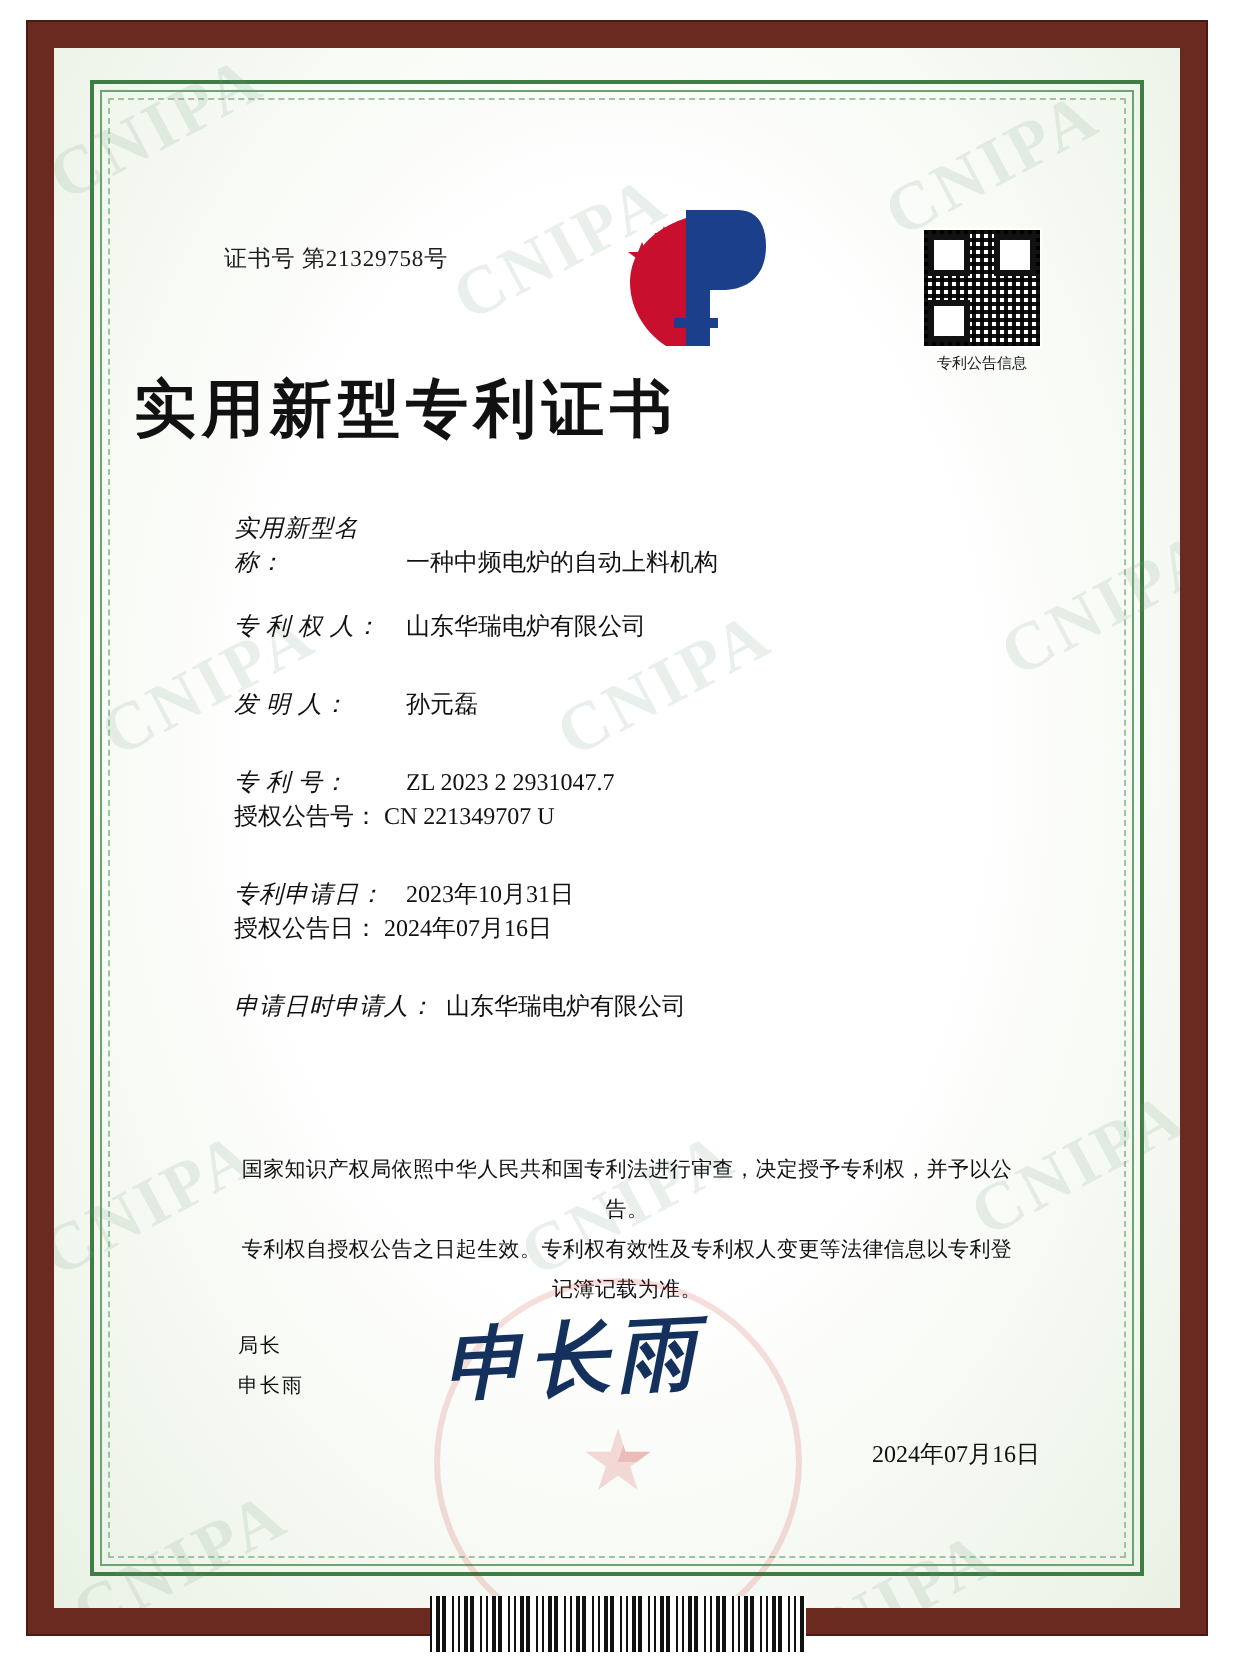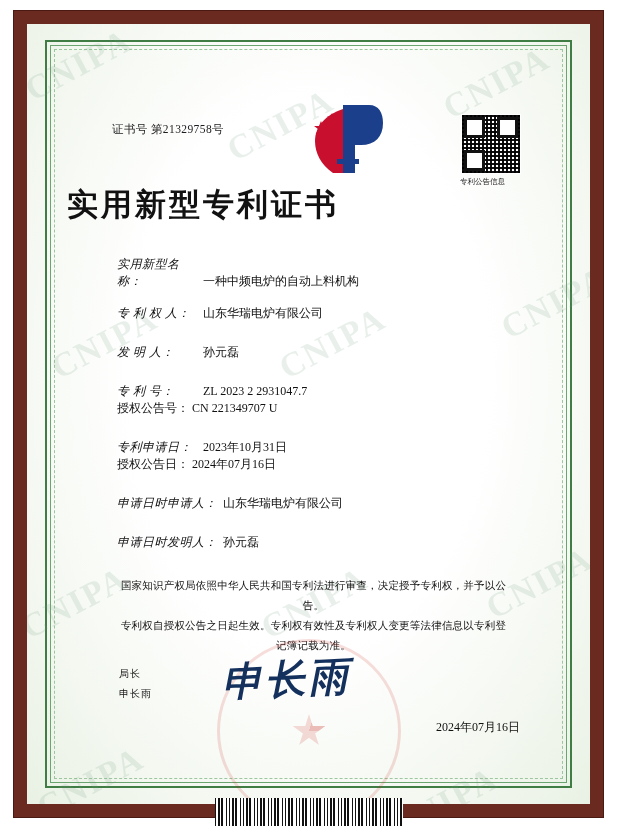--- a/index.html
+++ b/index.html
@@ -120,21 +120,21 @@
     height: 82px;
   }
   .emblem svg { display: block; }
 
   
   .qr-wrap {
     position: absolute;
     right: 28px;
     top: 50px;
     width: 62px;
-    text-align: left;
+    text-align: center;
   }
   .qr-box {
     width: 58px;
     height: 58px;
     margin: 0 auto;
     background:
       repeating-linear-gradient(90deg, #111 0 2px, #fff 2px 4px),
       repeating-linear-gradient(0deg, #111 0 2px, #fff 2px 4px);
     background-blend-mode: multiply;
     border: 1px solid #fff;
@@ -381,23 +381,20 @@
             <span class="right">
               <span>授权公告日：</span>
               <span class="val">2024年07月16日</span>
             </span>
           </div>
 
           <div class="row row-gap-lg">
             <span class="lbl" style="width:106px">申请日时申请人：</span><span class="val">山东华瑞电炉有限公司</span>
           </div>
 
-          <div class="row">
-            <span class="lbl" style="width:106px">申请日时发明人：</span><span class="val">孙元磊</span>
-          </div>
 
         </div>
 
         <div class="statement">
           <div>国家知识产权局依照中华人民共和国专利法进行审查，决定授予专利权，并予以公告。</div>
           <div>专利权自授权公告之日起生效。专利权有效性及专利权人变更等法律信息以专利登记簿记载为准。</div>
         </div>
 
         <div class="sig-labels">
           <div>局长</div>

